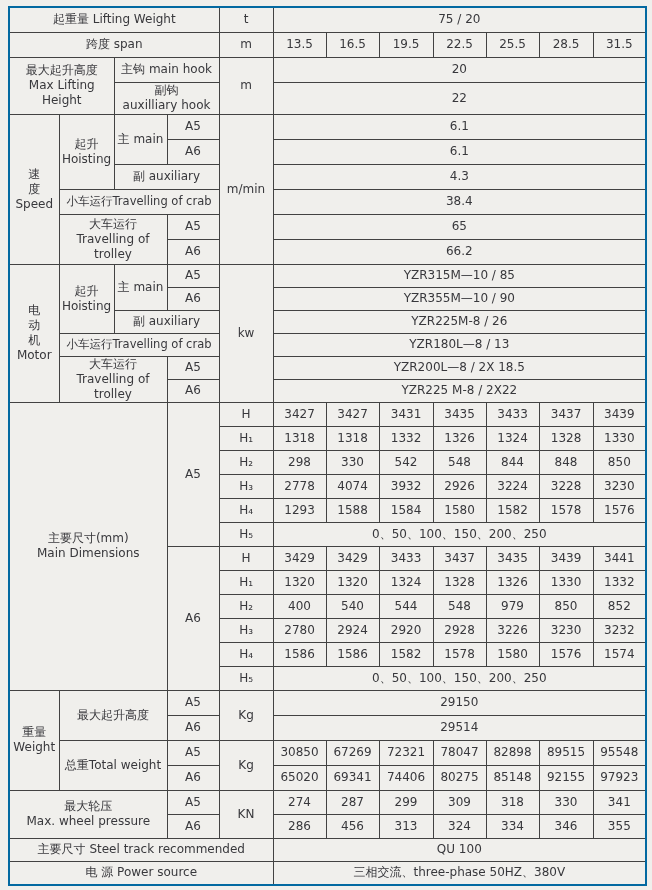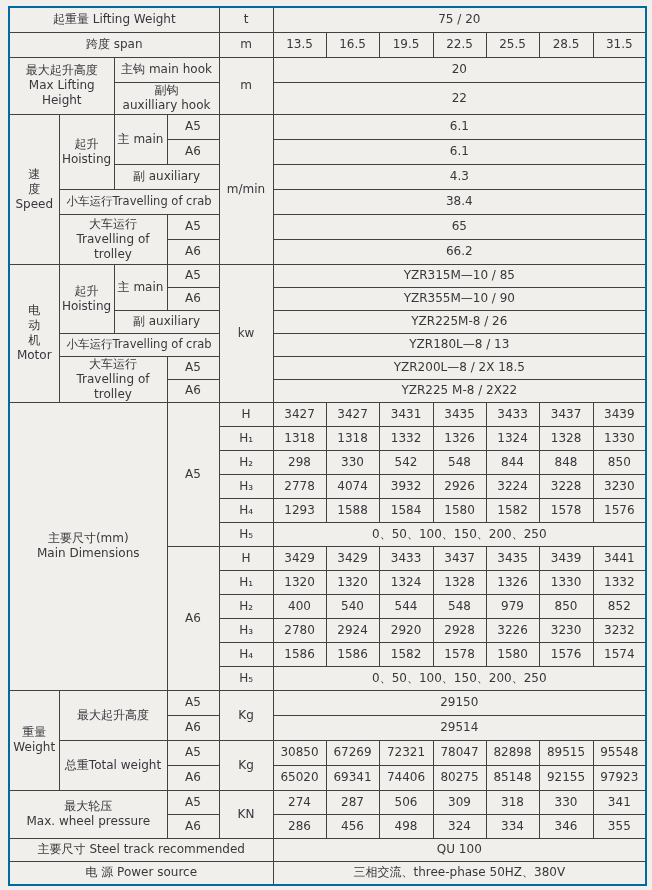--- a/index.html
+++ b/index.html
@@ -301,31 +301,31 @@
     <td>97923</td>
   </tr>
 
   <tr class="h24">
     <td colspan="3" rowspan="2">最大轮压
 Max.  wheel pressure</td>
     <td>A5</td>
     <td rowspan="2">KN</td>
     <td>274</td>
     <td>287</td>
-    <td>506</td>
+    <td>299</td>
     <td>309</td>
     <td>318</td>
     <td>330</td>
     <td>341</td>
   </tr>
   <tr class="h24">
     <td>A6</td>
     <td>286</td>
     <td>456</td>
-    <td>498</td>
+    <td>313</td>
     <td>324</td>
     <td>334</td>
     <td>346</td>
     <td>355</td>
   </tr>
 
   <tr class="h23">
     <td colspan="5">主要尺寸 Steel track recommended</td>
     <td colspan="7">QU 100</td>
   </tr>

